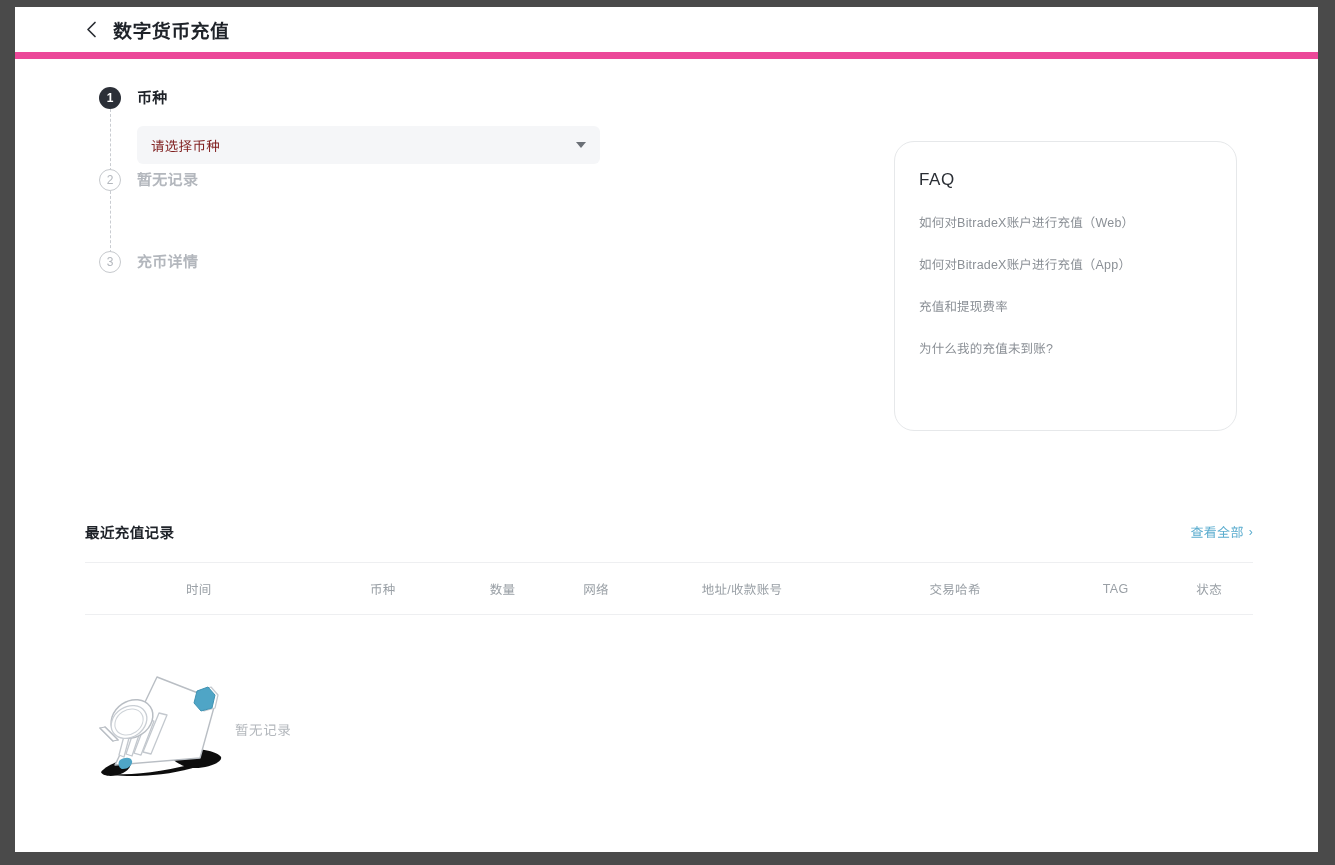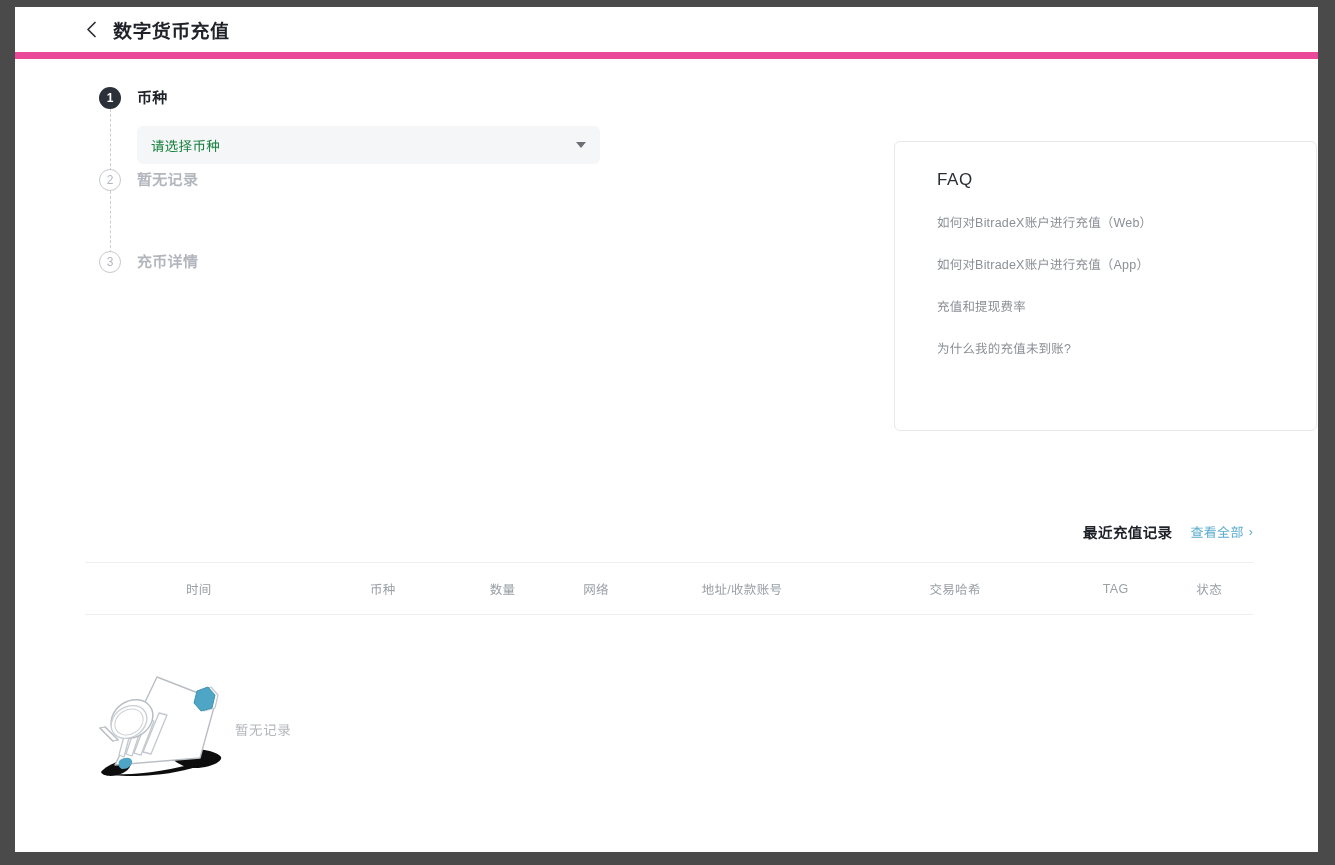--- a/index.html
+++ b/index.html
@@ -142,44 +142,44 @@
     height: 38px;
     background: #f5f6f8;
     border-radius: 6px;
     display: flex;
     align-items: center;
     padding: 0 14px;
     cursor: pointer;
   }
   .select-placeholder {
     font-size: 13.5px;
-    color: #15803d;
+    color: #7f1d1d;
     letter-spacing: 0.3px;
   }
   .select-caret {
     position: absolute;
     right: 14px;
     top: 50%;
     transform: translateY(-50%);
     width: 0; height: 0;
     border-left: 5px solid transparent;
     border-right: 5px solid transparent;
     border-top: 6px solid #6b7077;
   }
 
   
   .faq-card {
     position: absolute;
     left: 879px;
     top: 82px;
-    width: 423px;
+    width: 343px;
     height: 290px;
     border: 1px solid #e6e8ea;
-    border-radius: 6px;
-    padding: 28px 26px 0 42px;
+    border-radius: 20px;
+    padding: 28px 26px 0 24px;
   }
   .faq-title {
     font-size: 17px;
     color: #2a2e34;
     font-weight: 400;
     letter-spacing: 0.6px;
     margin-bottom: 25px;
   }
   .faq-item {
     font-size: 12.5px;
@@ -196,21 +196,21 @@
   .records {
     position: absolute;
     left: 70px;
     top: 462px;
     width: 1168px;
   }
 
   .records-head {
     display: flex;
     align-items: center;
-    justify-content: flex-end;
+    justify-content: space-between;
     padding-bottom: 20px;
     gap: 18px;
   }
   .records-title {
     font-size: 14.5px;
     font-weight: 700;
     color: #1f2329;
     letter-spacing: 0.4px;
   }
   .view-all {

